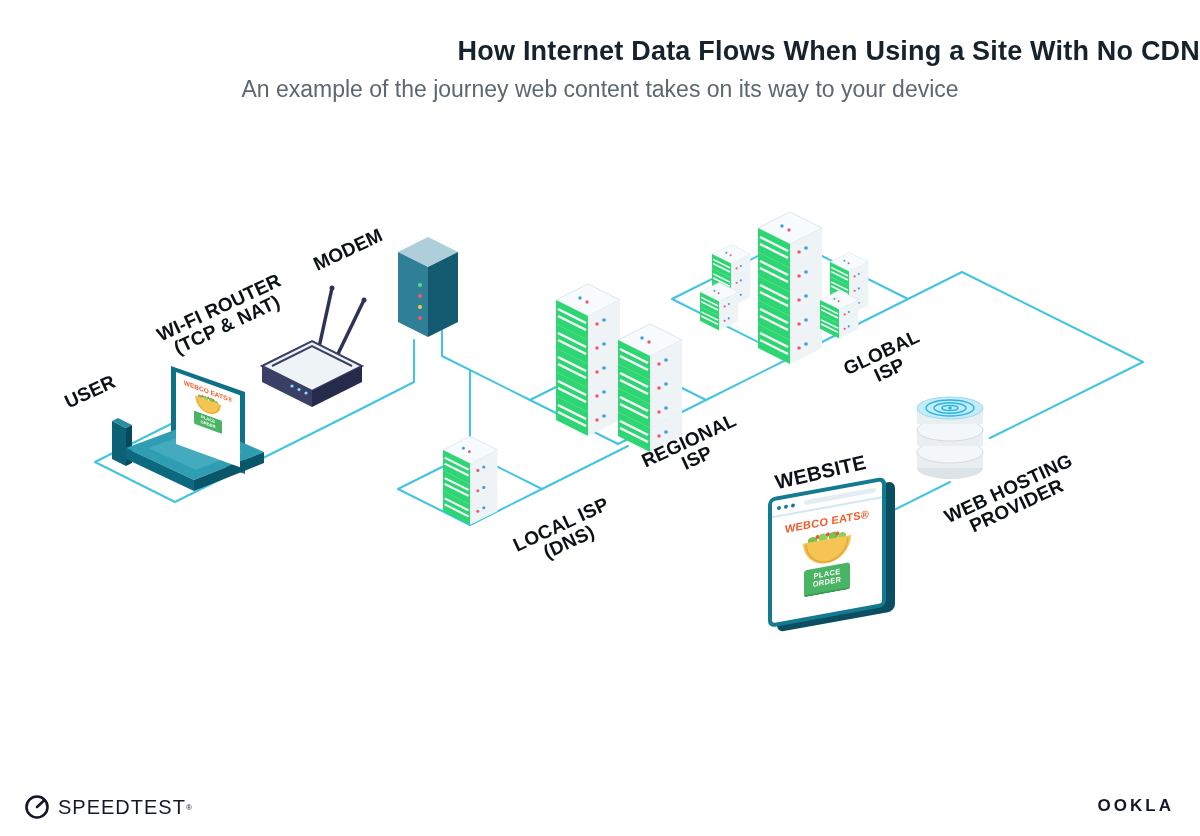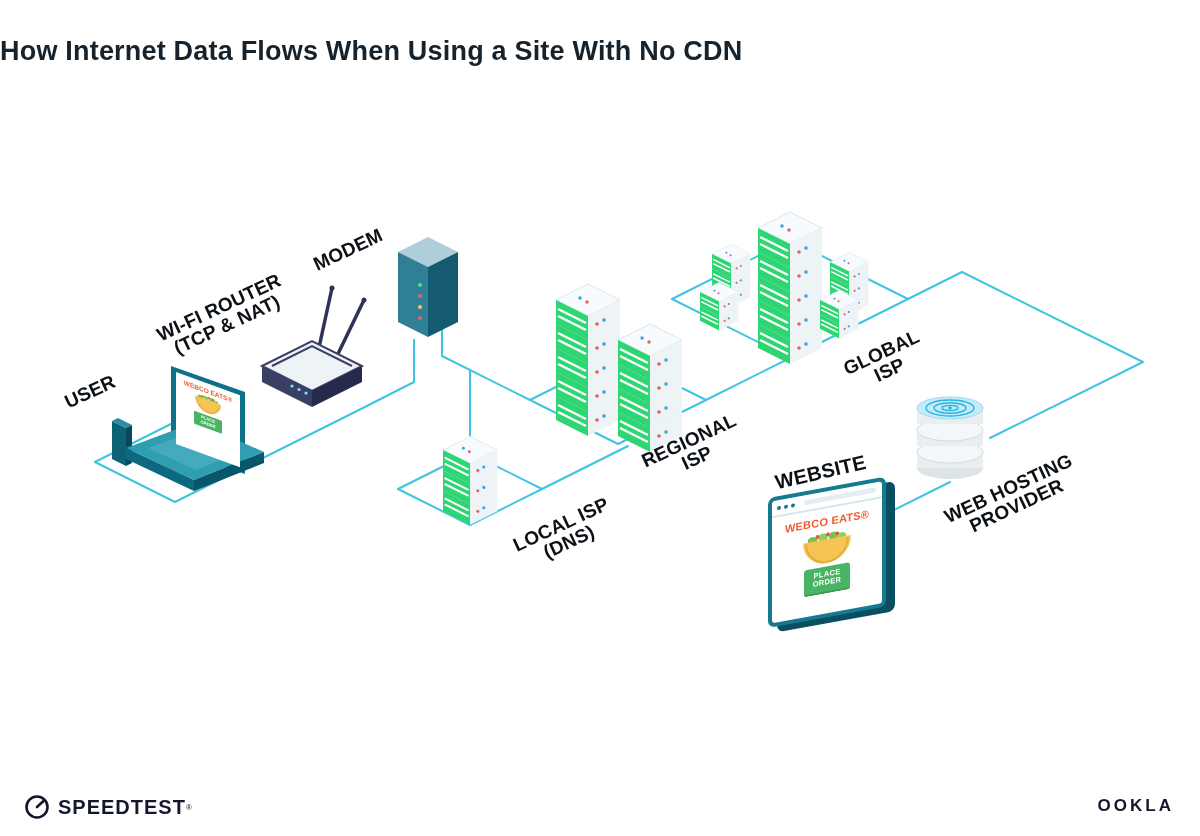--- a/index.html
+++ b/index.html
@@ -1,18 +1,18 @@
 <!DOCTYPE html>
 <html><head>
 <meta charset="utf-8">
 <style>
   html,body{margin:0;padding:0;background:#fff;}
   .stage{position:relative;width:1200px;height:836px;background:#ffffff;overflow:hidden;
          font-family:"Liberation Sans",sans-serif;}
-  .title{position:absolute;top:36px;left:0;width:100%;text-align:left;
+  .title{position:absolute;top:36px;left:0;width:100%;text-align:right;
          font-size:27px;font-weight:800;color:#16222c;letter-spacing:.2px;}
   .subtitle{position:absolute;top:76px;left:0;width:100%;text-align:center;
          font-size:23px;font-weight:400;color:#5c6770;}
   .diagram{position:absolute;left:0;top:0;width:1200px;height:836px;}
   .node-label{position:absolute;font-weight:800;color:#0c1116;font-size:19px;
          line-height:1.02;text-align:center;letter-spacing:.2px;transform:rotate(-25deg);}
   .node-label span{display:block;}
   .lbl-user{left:40px;top:382px;width:100px;}
   .lbl-wifi{left:133px;top:297px;width:180px;}
   .lbl-modem{left:293px;top:240px;width:110px;}
@@ -42,31 +42,32 @@
   .site-pill{flex:1;height:5px;margin:0 6px;background:#e4eef2;border-radius:3px;}
   .site-content{text-align:center;}
   .site-brand{margin-top:7px;font-size:11px;font-weight:800;color:#f15b2b;letter-spacing:.2px;}
   .site-taco{display:block;margin:4px auto 3px;}
   .site-button{display:inline-block;background:#49b463;color:#fff;font-size:7.5px;
       font-weight:700;line-height:1.1;padding:4px 9px;border-radius:3px;
       letter-spacing:.3px;border-bottom:2px solid #3a9a52;}
   .site-button span{display:block;}
 
   .footer-left{position:absolute;left:24px;bottom:16px;display:flex;align-items:center;}
-  .footer-left .word{font-size:20px;font-weight:700;letter-spacing:1px;color:#14172b;margin-left:8px;}
+  .footer-left .word{font-size:20px;font-weight:400;letter-spacing:1px;color:#14172b;margin-left:8px;}
   .footer-left sup{font-size:8px;color:#14172b;}
   .footer-right{position:absolute;right:26px;bottom:20px;font-size:17px;font-weight:700;
       letter-spacing:3px;color:#14172b;}
 </style>
 </head>
 <body>
 
 <div class="stage">
 
   <div class="title">How Internet Data Flows When Using a Site With No CDN</div>
+  <div class="subtitle">An example of the journey web content takes on its way to your device</div>
 
   <svg class="diagram" viewBox="0 0 1200 836">
     <defs>
 
       <g id="srv">
         <polygon points="0,0 32,-16 64,0 32,16" fill="#f7fbfd" stroke="#d8e7ed" stroke-width="1"></polygon>
         <circle cx="24" cy="-2" r="1.7" fill="#3f9fd8"></circle>
         <circle cx="31" cy="2" r="1.7" fill="#ea5c70"></circle>
         <polygon points="0,0 32,16 32,40 0,24" fill="#2ed573"></polygon>
         <line x1="2" y1="9" x2="30" y2="23" stroke="#ffffff" stroke-width="2.4"></line>

